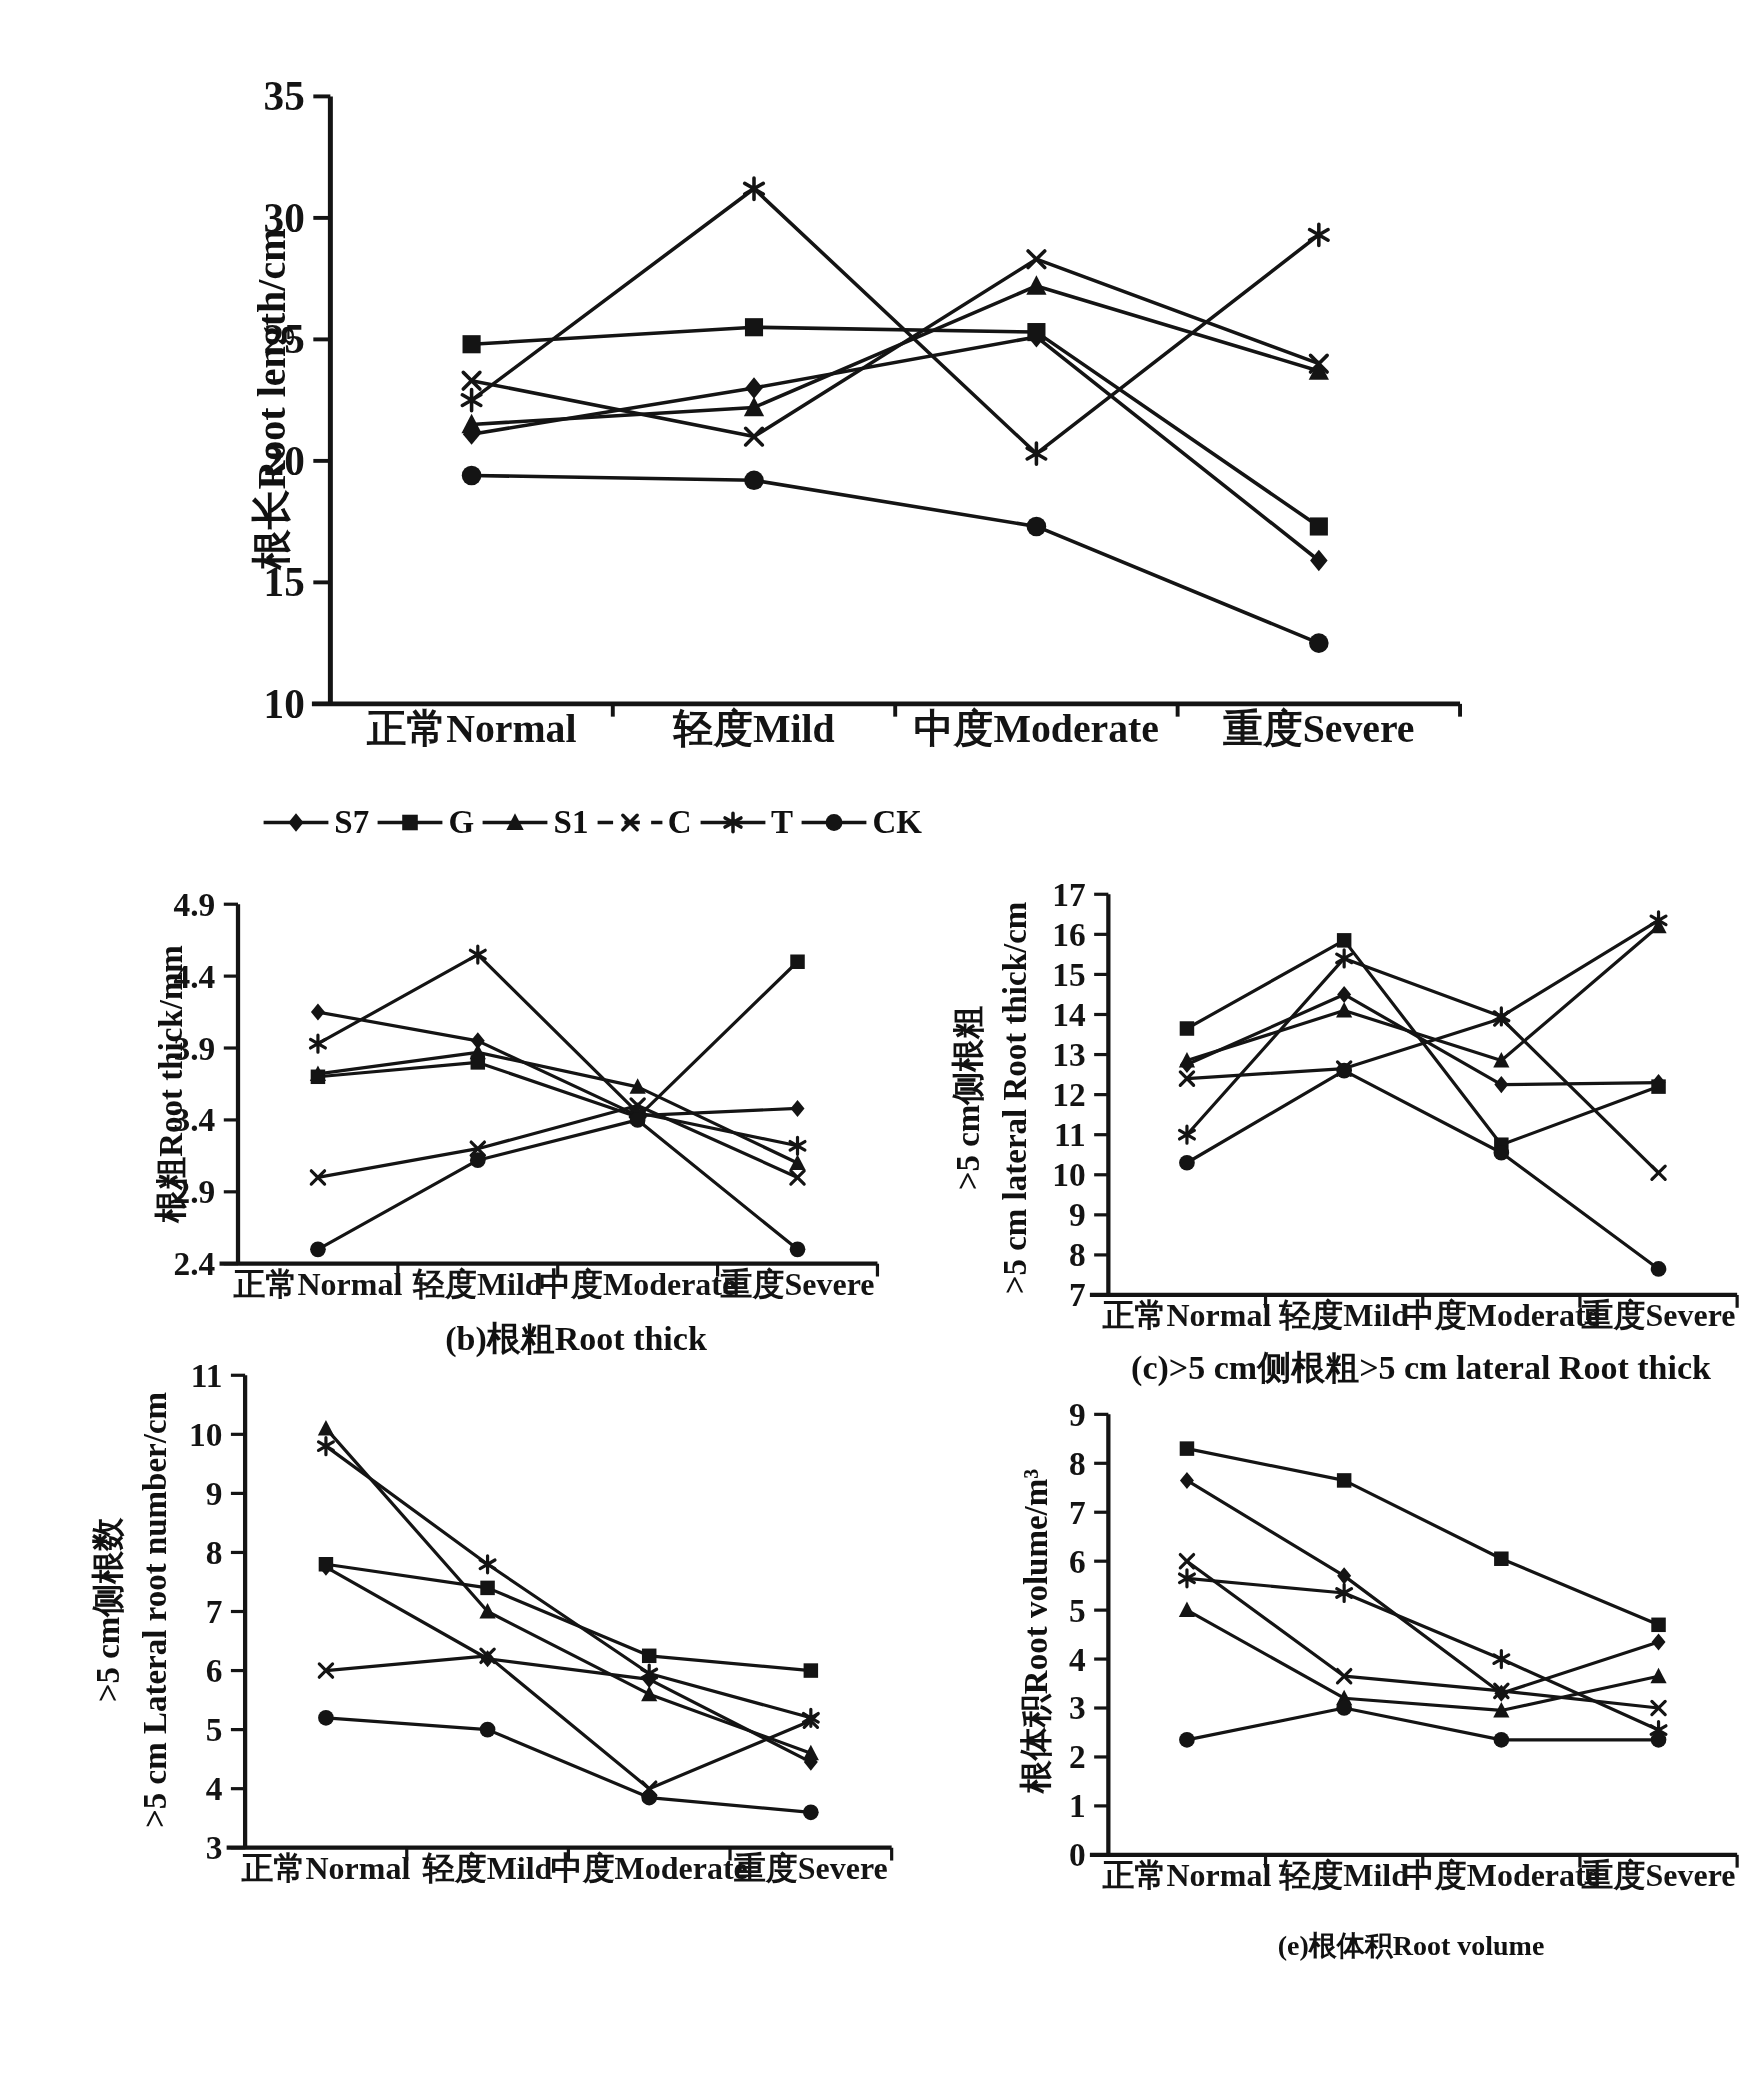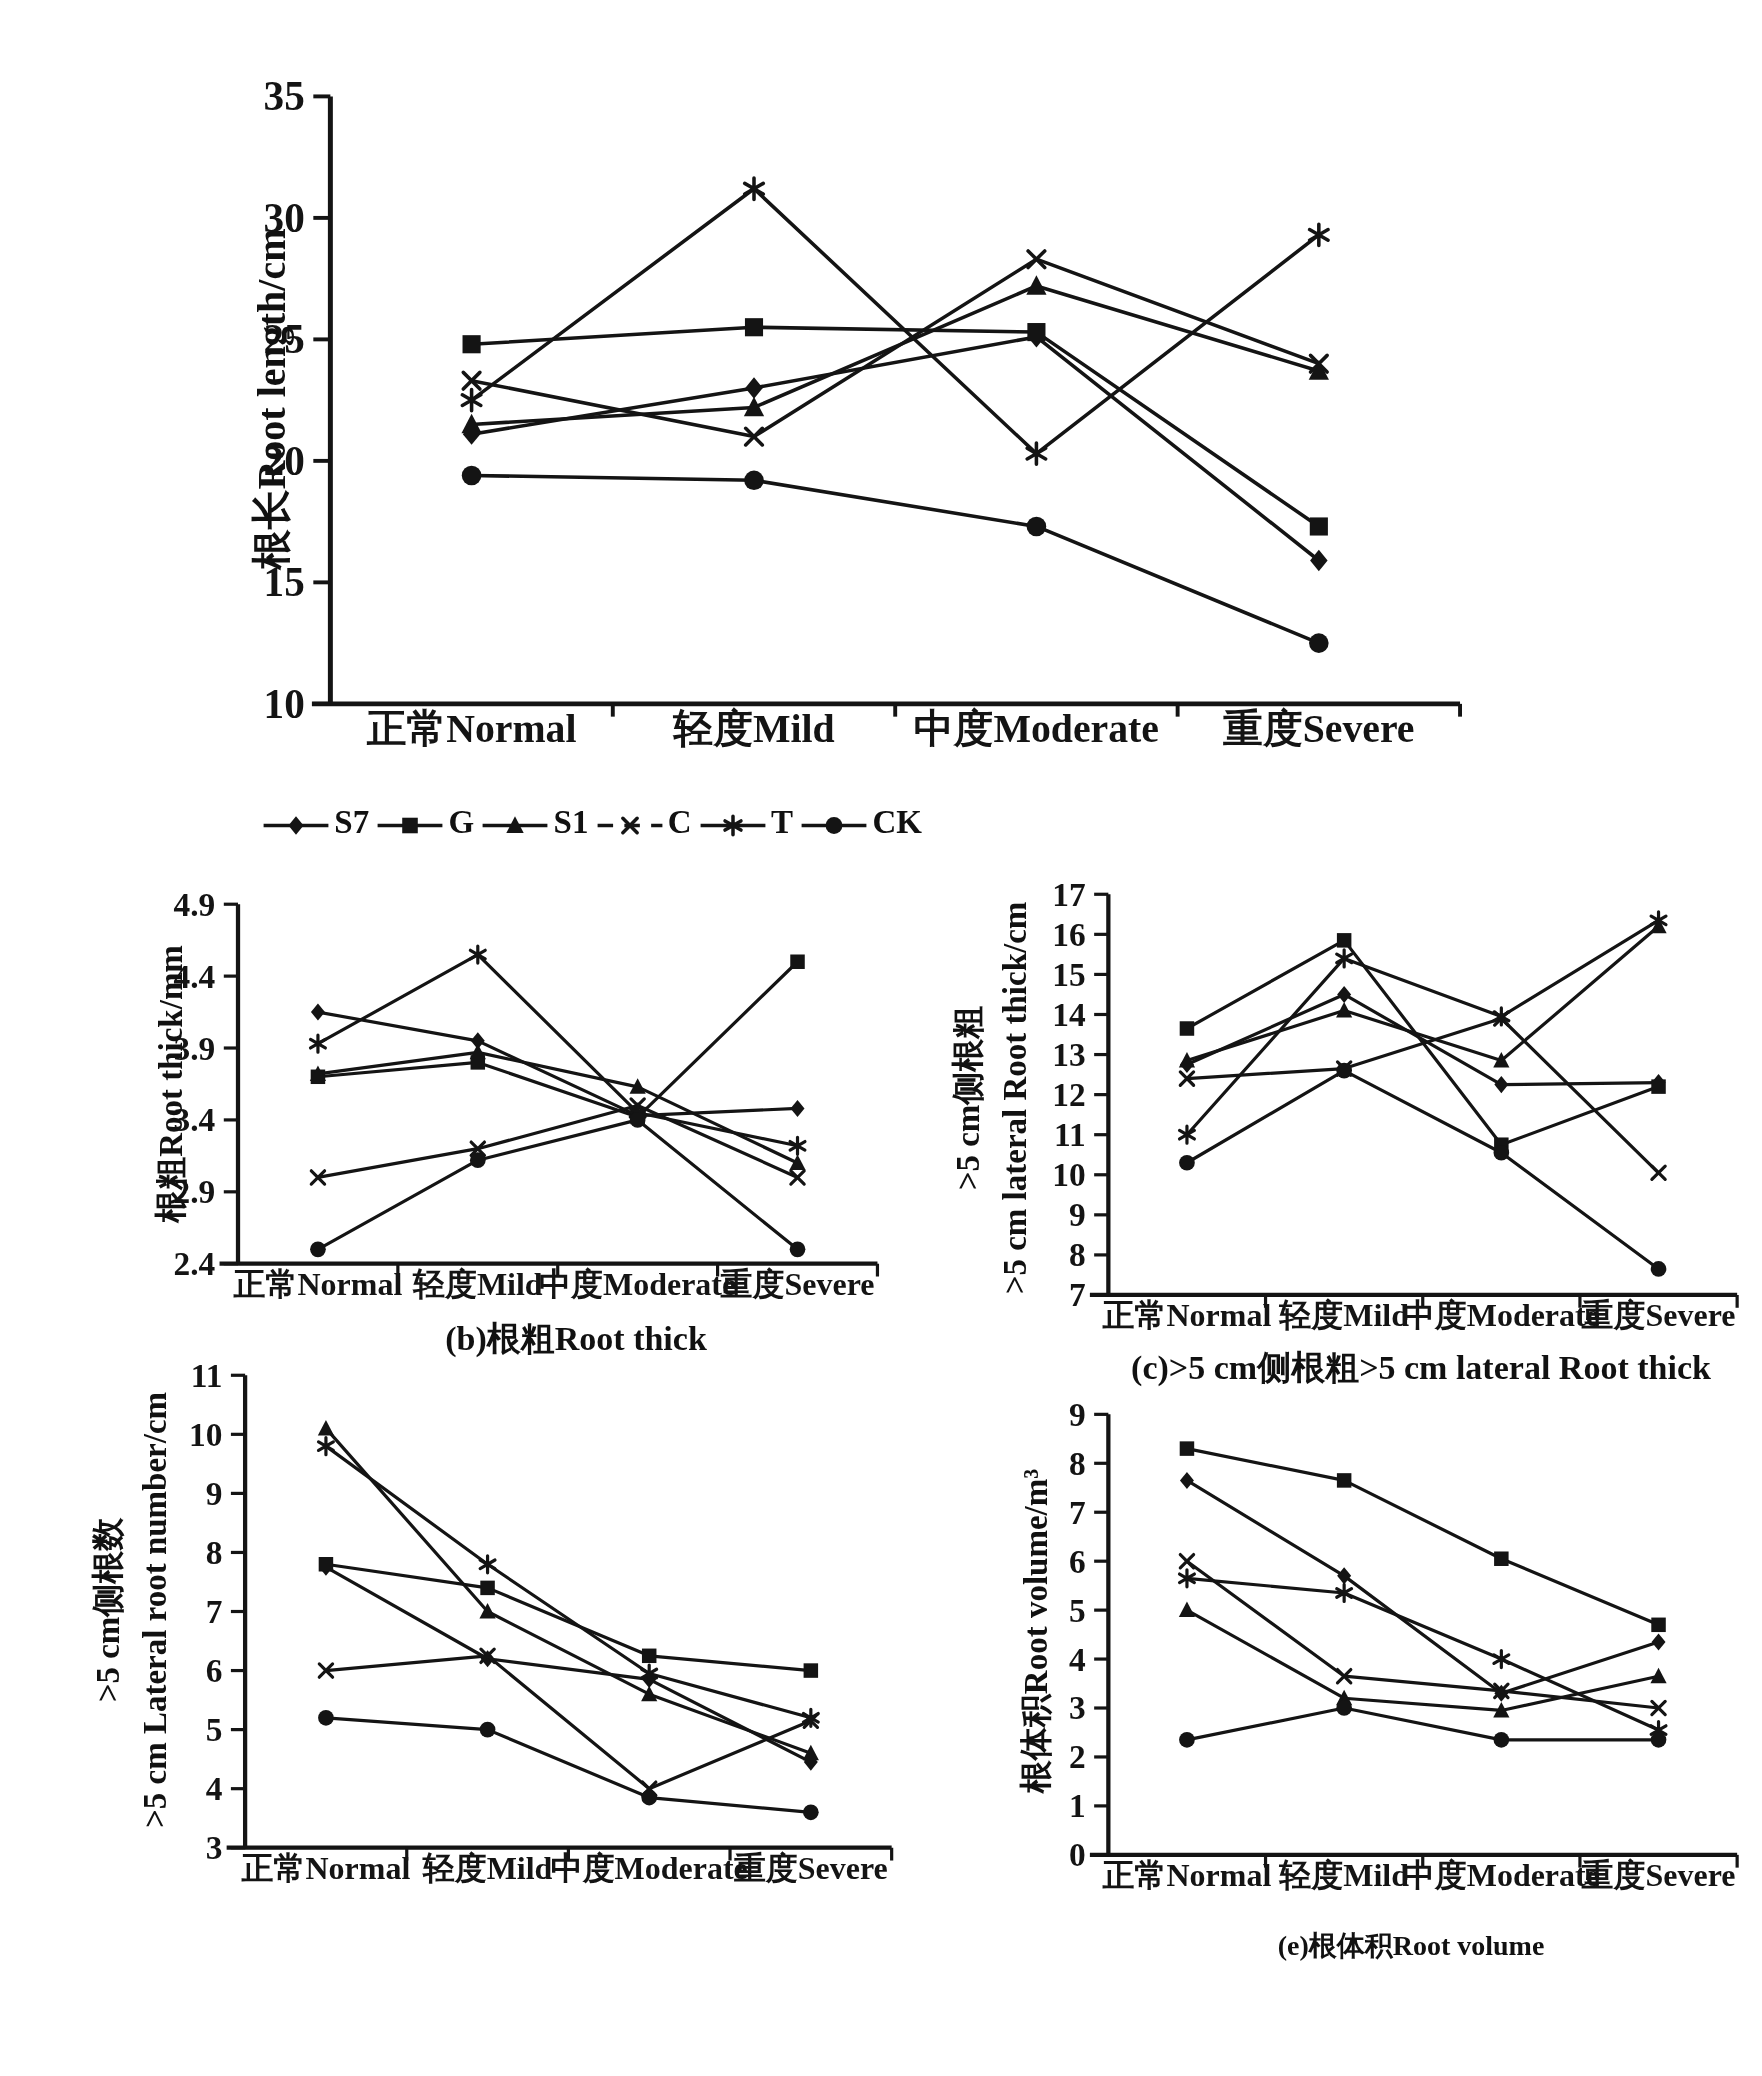--- a/index.html
+++ b/index.html
@@ -4,21 +4,21 @@
 <style>
   html,body{margin:0;padding:0;background:#ffffff;}
   .page{position:relative;width:1762px;height:2077px;background:#fff;
         font-family:"Liberation Serif","DejaVu Serif",serif;color:#111;}
   #charts-svg{position:absolute;left:0;top:0;}
   .cap{position:absolute;transform:translateX(-50%);font-weight:700;white-space:nowrap;}
   .ylab{position:absolute;transform:translate(-50%,-50%) rotate(-90deg);
         font-weight:700;white-space:nowrap;}
   #legend{position:absolute;left:262px;top:804px;display:flex;align-items:center;
           font-size:33px;font-weight:700;}
-  .li{display:flex;align-items:flex-end;margin-right:2.8px;}
+  .li{display:flex;align-items:center;margin-right:2.8px;}
   .li svg{display:block;}
   .ll{margin-left:4.3px;margin-right:4.3px;}
 </style>
 </head>
 <body>
 
 <div class="page">
 
   <svg id="charts-svg" width="1762" height="2077" viewBox="0 0 2480 2922">
       <g>

